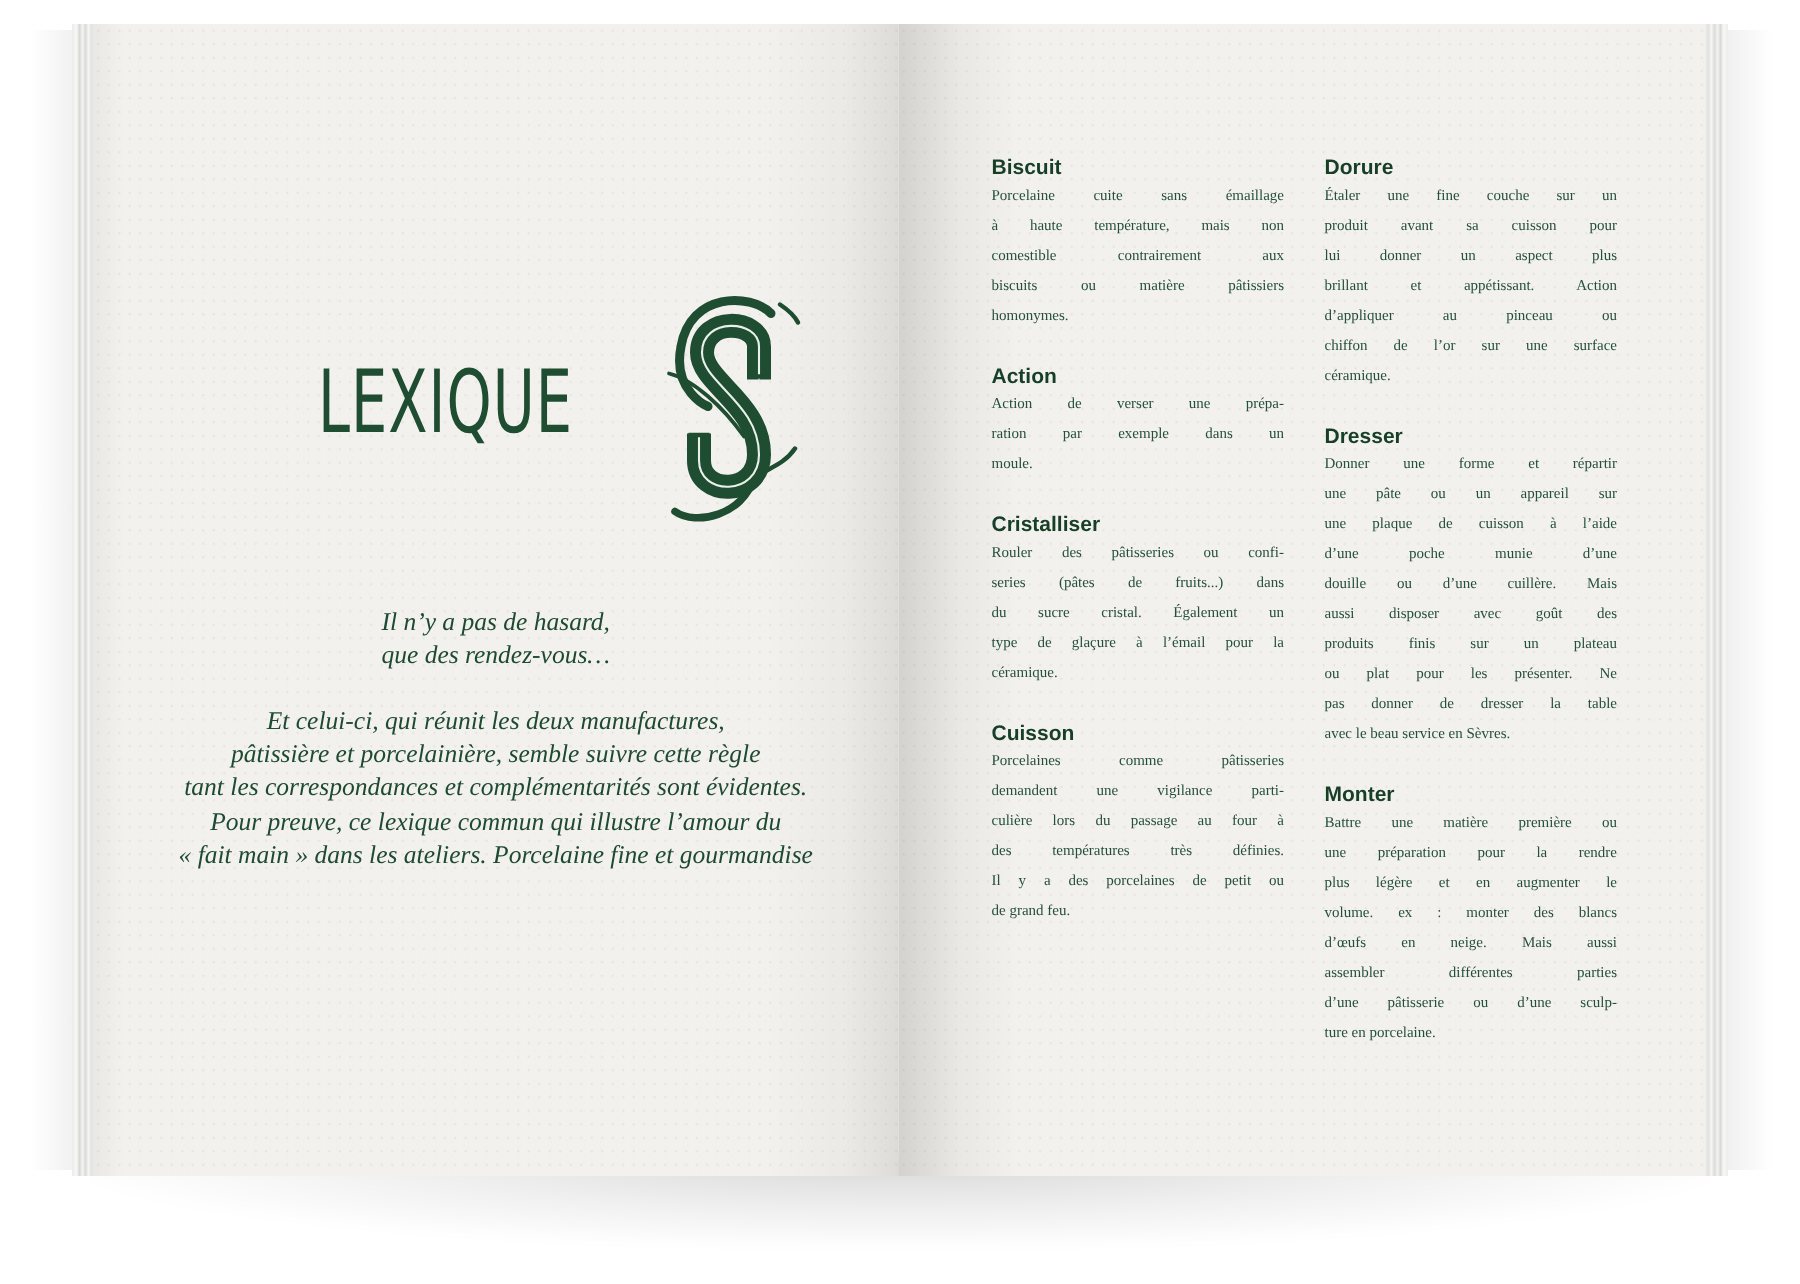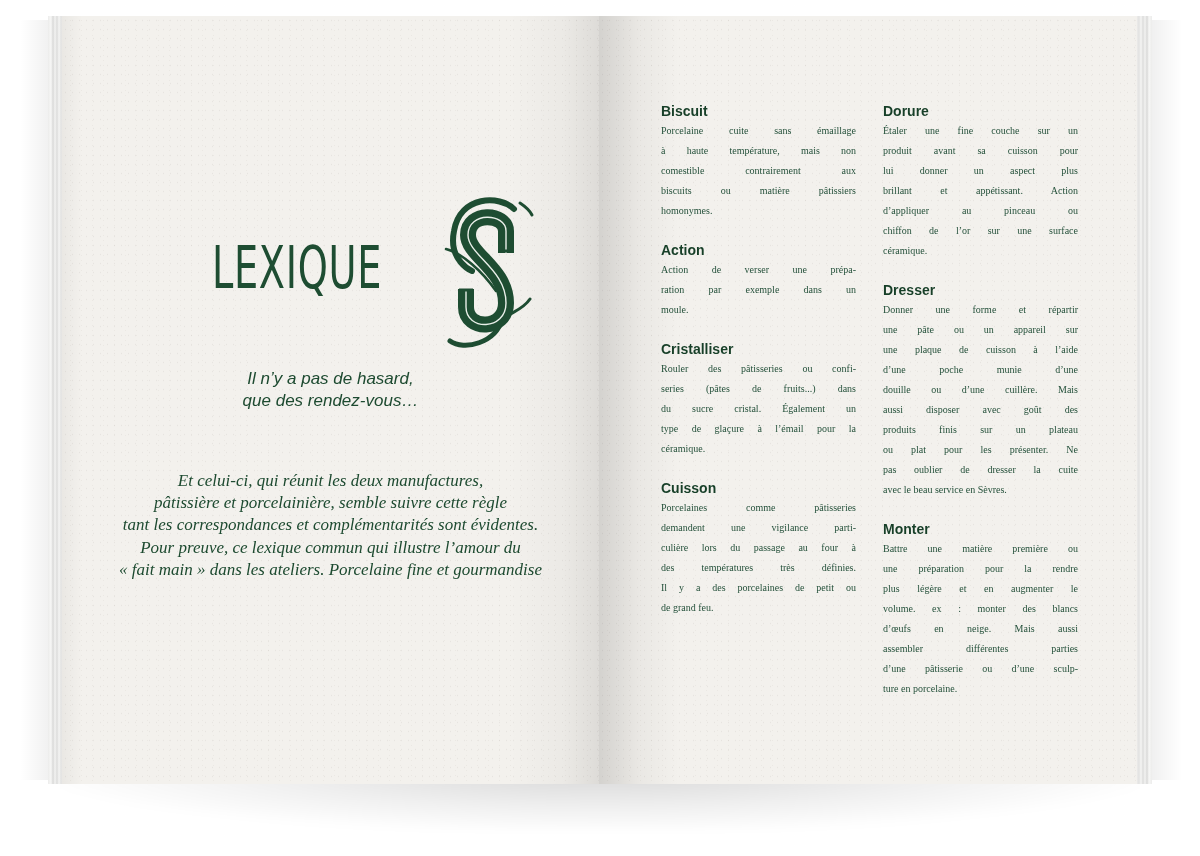--- a/index.html
+++ b/index.html
@@ -67,23 +67,23 @@
       position: absolute; left: 0; top: 48px;
       font-family: "DejaVu Sans", sans-serif;
       font-size: 58px; line-height: 58px; letter-spacing: 1px;
       color: #1e4d32;
       transform: scaleX(0.66); transform-origin: left top;
       font-weight: normal;
     }
     .title-s-svg { position: absolute; left: 230px; top: 0; width: 100px; height: 170px; }
 
     .quote {
-      position: absolute; left: 0; top: 352px; width: 537px;
+      position: absolute; left: 0; top: 388px; width: 537px;
       text-align: center;
-      font-family: Liberation Sans, sans-serif; font-style: italic;
+      font-family: Liberation Serif, serif; font-style: italic;
       font-size: 17px; line-height: 22px; color: #1d4a30;
     }
     .intro {
       position: absolute; left: 0; top: 454px; width: 537px;
       text-align: center;
       font-family: "Liberation Serif", serif; font-style: italic;
       font-size: 17px; line-height: 22.2px; color: #1d4a30;
     }
     .intro .line, .quote .line { display: block; white-space: nowrap; }
 
@@ -214,21 +214,21 @@
         <div class="entry-term">Dresser</div>
         <div class="entry-def">
           <span class="line">Donner une forme et répartir</span>
           <span class="line">une pâte ou un appareil sur</span>
           <span class="line">une plaque de cuisson à l’aide</span>
           <span class="line">d’une poche munie d’une</span>
           <span class="line">douille ou d’une cuillère. Mais</span>
           <span class="line">aussi disposer avec goût des</span>
           <span class="line">produits finis sur un plateau</span>
           <span class="line">ou plat pour les présenter. Ne</span>
-          <span class="line">pas oublier de dresser la cuite</span>
+          <span class="line">pas donner de dresser la table</span>
           <span class="line last">avec le beau service en Sèvres.</span>
         </div>
       </div>
 
       <div class="entry">
         <div class="entry-term">Monter</div>
         <div class="entry-def">
           <span class="line">Battre une matière première ou</span>
           <span class="line">une préparation pour la rendre</span>
           <span class="line">plus légère et en augmenter le</span>

